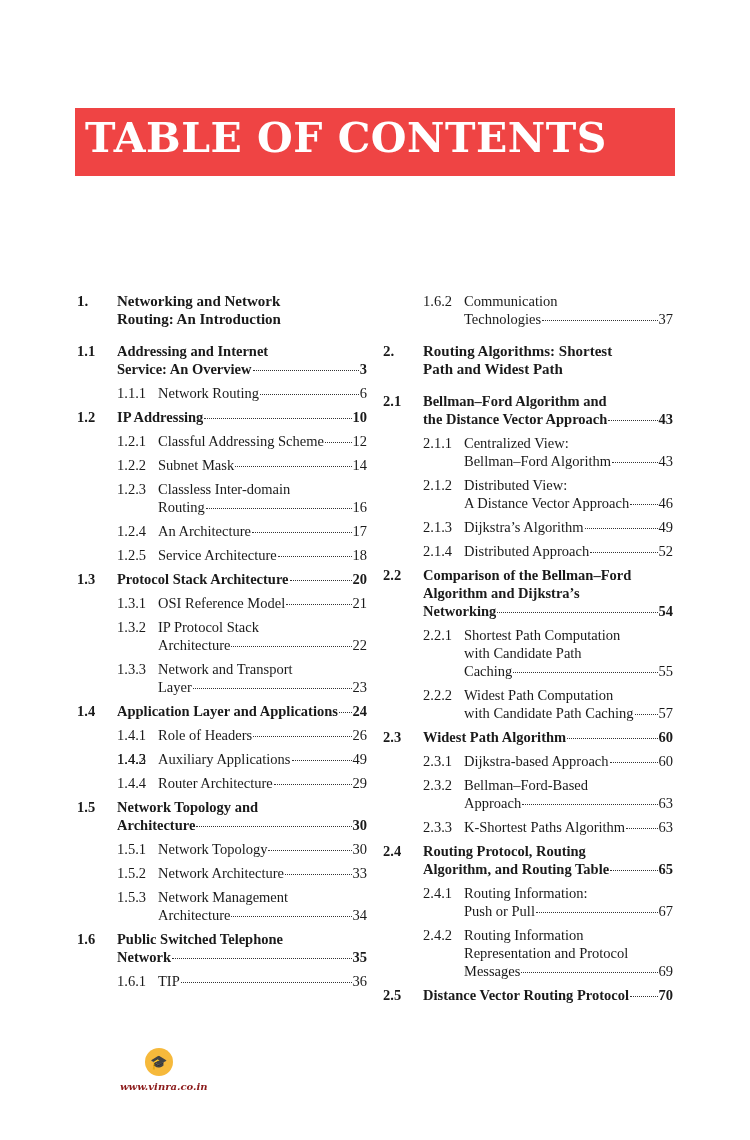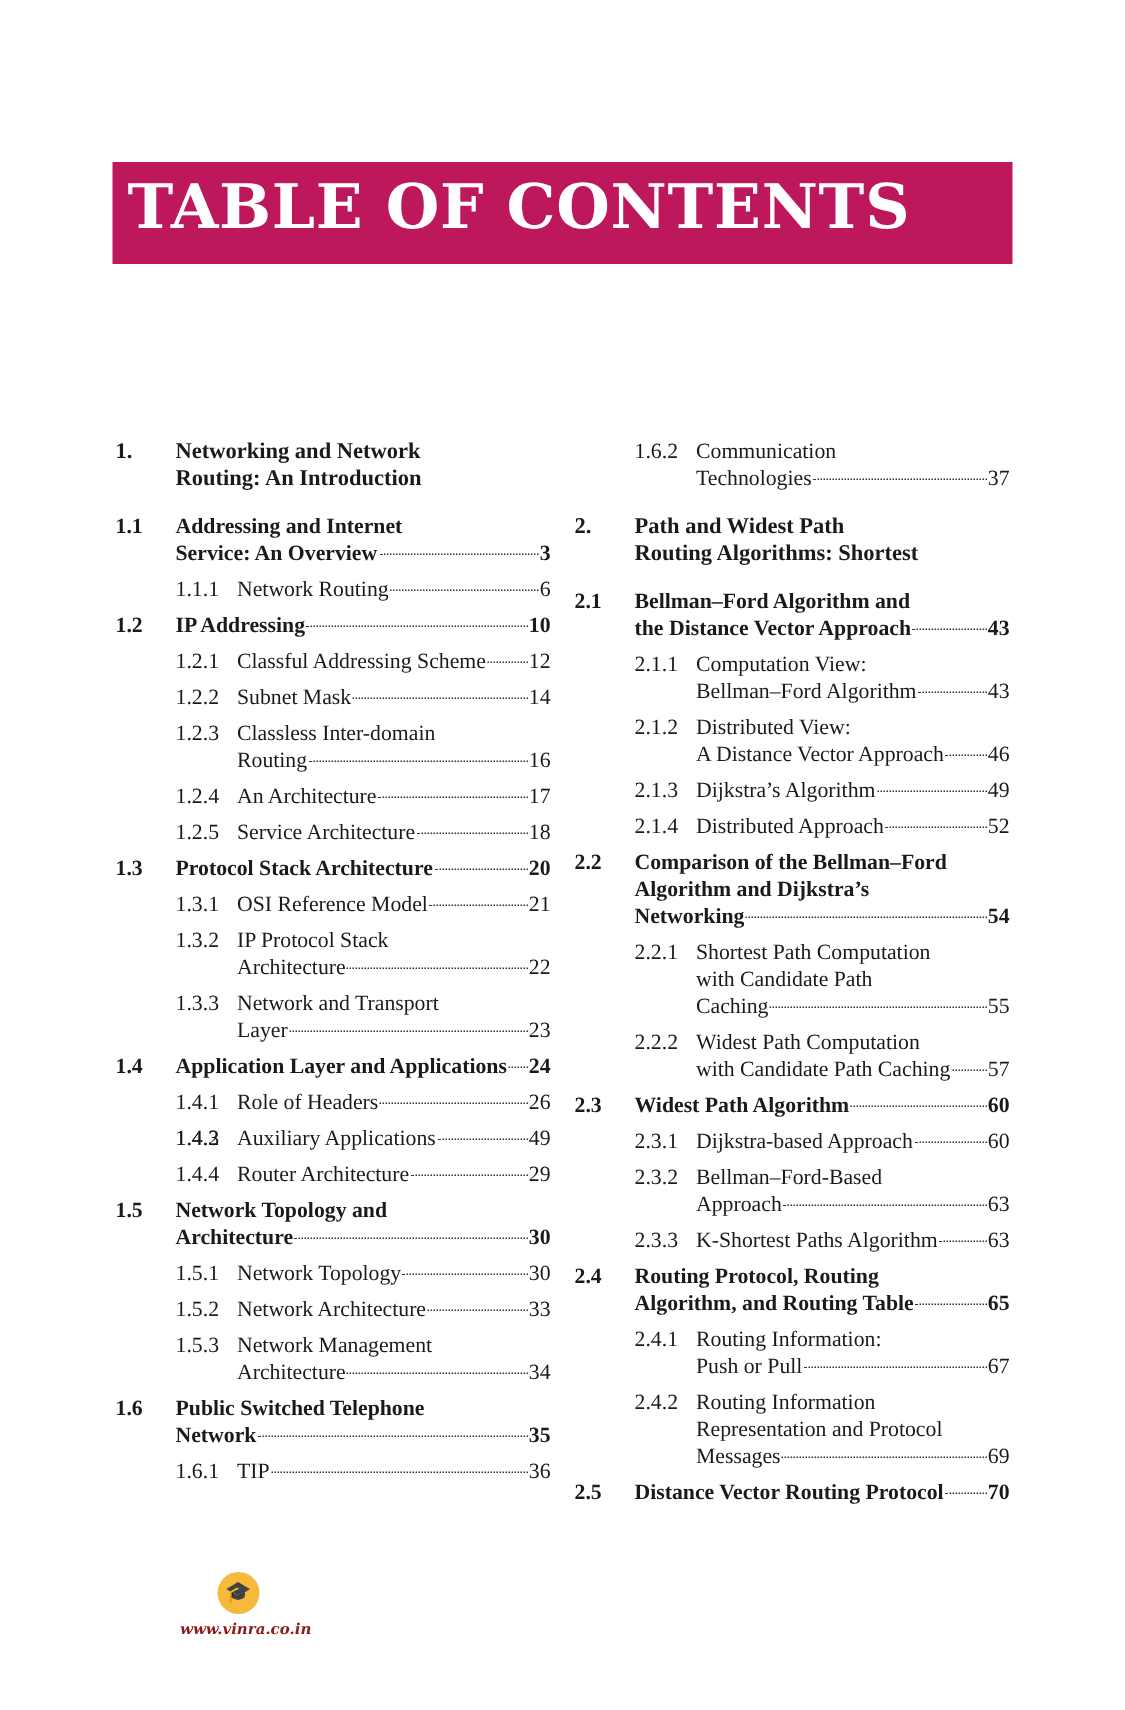--- a/index.html
+++ b/index.html
@@ -3,21 +3,21 @@
   <meta charset="utf-8">
   <style>
     html, body { margin: 0; padding: 0; }
     body {
       width: 750px; height: 1140px; background: #ffffff; position: relative;
       font-family: "Liberation Serif", "DejaVu Serif", serif; color: #1a1a1a;
       overflow: hidden;
     }
     .banner {
       position: absolute; left: 75px; top: 108px; width: 600px; height: 68px;
-      background: #be185d;
+      background: #ef4444;
     }
     .banner-title {
       position: absolute; left: 10px; top: 6px;
       font-family: "DejaVu Serif", "Liberation Serif", serif;
       font-weight: bold; font-size: 41px; color: #ffffff; letter-spacing: 0.5px;
       white-space: nowrap;
     }
     .col { position: absolute; top: 292px; width: 290px; }
     .col.left { left: 77px; }
     .col.right { left: 383px; }
@@ -325,45 +325,45 @@
           <span class="label">Technologies</span>
           <span class="leader"></span>
           <span class="page">37</span>
         </div>
       </span>
     </div>
     <div class="entry chapter" style="margin-top: 14px;">
       <span class="num">2.</span>
       <span class="txt">
         <div class="line">
+          <span class="label">Routing Algorithms: Shortest</span>
+        </div>
+        <div class="line">
           <span class="label">Path and Widest Path</span>
         </div>
-        <div class="line">
-          <span class="label">Routing Algorithms: Shortest</span>
-        </div>
       </span>
     </div>
     <div class="entry section">
       <span class="num">2.1</span>
       <span class="txt">
         <div class="line">
           <span class="label">Bellman–Ford Algorithm and</span>
         </div>
         <div class="line">
           <span class="label">the Distance Vector Approach</span>
           <span class="leader"></span>
           <span class="page">43</span>
         </div>
       </span>
     </div>
     <div class="entry sub">
       <span class="num">2.1.1</span>
       <span class="txt">
         <div class="line">
-          <span class="label">Computation View:</span>
+          <span class="label">Centralized View:</span>
         </div>
         <div class="line">
           <span class="label">Bellman–Ford Algorithm</span>
           <span class="leader"></span>
           <span class="page">43</span>
         </div>
       </span>
     </div>
     <div class="entry sub">
       <span class="num">2.1.2</span>

